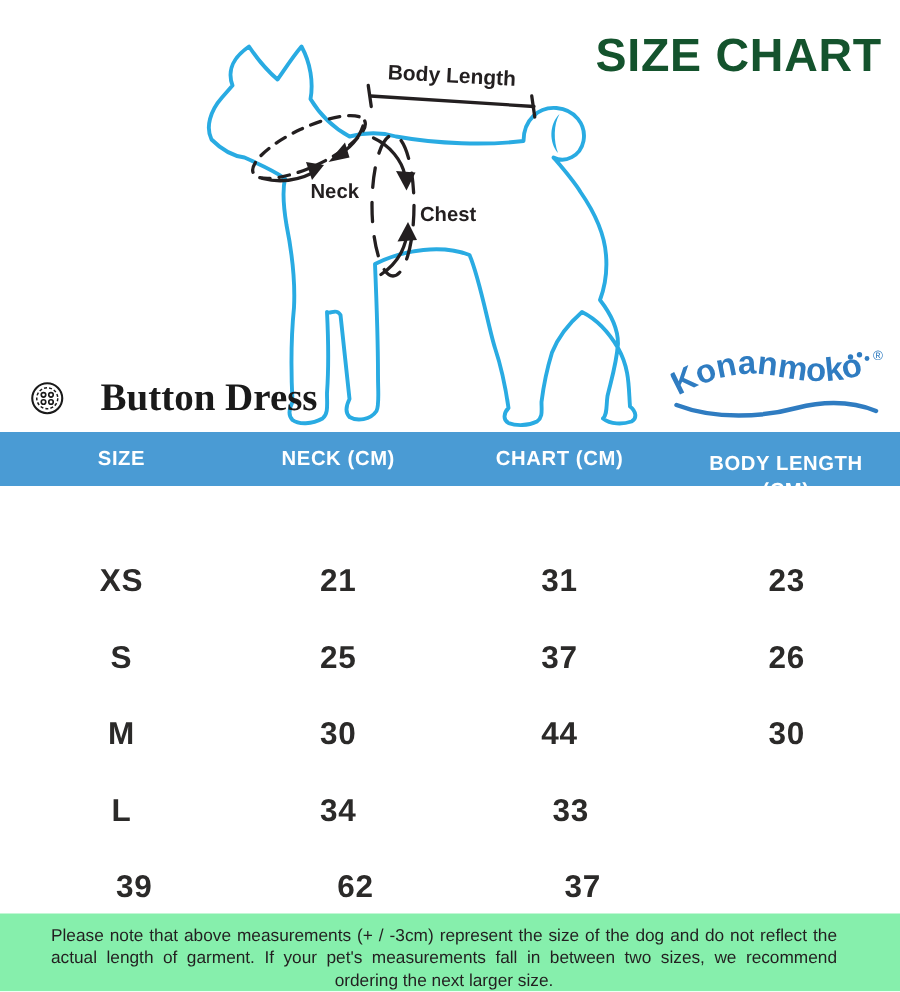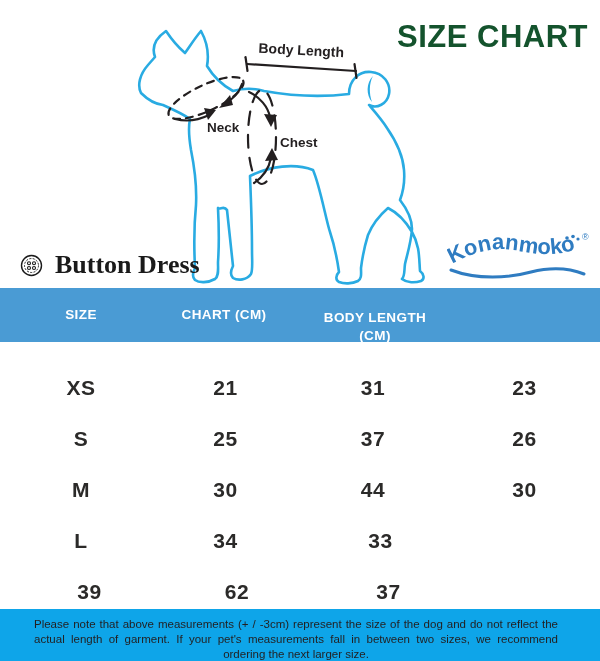--- a/index.html
+++ b/index.html
@@ -7,50 +7,50 @@
     position:relative;width:600px;height:661px;background:#ffffff;overflow:hidden;
     font-family:"Liberation Sans", sans-serif;color:#2B2A29;
   }
   
   #dog-svg{position:absolute;top:0;left:0;}
   .page-title{
     position:absolute;top:19px;right:12px;
     font-size:31px;font-weight:bold;letter-spacing:0.5px;color:#14532d;white-space:nowrap;
   }
   .product-row{
-    position:absolute;left:20px;top:250px;display:flex;align-items:center;gap:12px;
+    position:absolute;left:20px;top:250px;display:flex;align-items:center;gap:24px;
   }
   .product-name{
     font-family:"Liberation Serif", serif;font-weight:bold;font-size:26px;color:#1a1a1a;white-space:nowrap;
   }
   .brand-logo{position:absolute;right:8px;top:230px;}
   
   .thead{
-    position:absolute;top:288px;left:0;width:600px;height:54px;background:#4A9BD4;
+    position:absolute;top:288px;left:0;width:600px;height:36px;background:#4A9BD4;
     display:flex;align-items:center;padding-left:13px;box-sizing:border-box;
   }
   .th{
     color:#ffffff;font-weight:bold;font-size:13.5px;letter-spacing:0.4px;line-height:1.3;
     display:flex;align-items:center;justify-content:center;text-align:center;
   }
   .tbody{position:absolute;top:344px;left:13px;}
   .trow{display:flex;height:44px;margin-bottom:7px;}
   .td{
     background:#bef264;border-radius:2px;
     display:flex;align-items:center;justify-content:center;
     font-weight:bold;font-size:21px;color:#2B2A29;letter-spacing:0.5px;margin-top:44px;
   }
   .c1{width:136px;}
   .c2{width:145px;margin-left:4px;}
   .c3{width:138px;margin-left:6px;}
   .c4{width:145px;margin-left:10px;}
   .th.c4{width:120px;margin-left:22px;margin-top:24px;}
   
   .note-band{
-    position:absolute;top:609px;left:0;width:600px;height:52px;background:#0ea5e9;
+    position:absolute;top:609px;left:0;width:600px;height:52px;background:#86efac;
     box-sizing:border-box;padding:8px 42px 0 34px;
     font-size:11.5px;line-height:1.32;color:#231F20;
     text-align:justify;text-align-last:center;
   }
 </style>
 </head>
 <body>
 
 <div id="canvas">
 
@@ -164,20 +164,21 @@
     <g fill="#2F7CC1">
       <circle cx="120" cy="8" r="1.8"></circle>
       <circle cx="126" cy="6.5" r="1.8"></circle>
       <circle cx="131" cy="9" r="1.6"></circle>
     </g>
     <text x="135" y="10" font-size="9" fill="#2F7CC1" font-family="Liberation Sans, sans-serif">®</text>
   </svg>
 
   <div class="thead">
     <div class="th c1">SIZE</div>
+    <div class="th c2">NECK (CM)</div>
     <div class="th c3">CHART (CM)</div>
     <div class="th c4">BODY LENGTH (CM)</div>
   </div>
 
   <div class="tbody">
     <div class="trow">
       <div class="td c1">XS</div>
       <div class="td c2">21</div>
       <div class="td c3">31</div>
       <div class="td c4">23</div>

